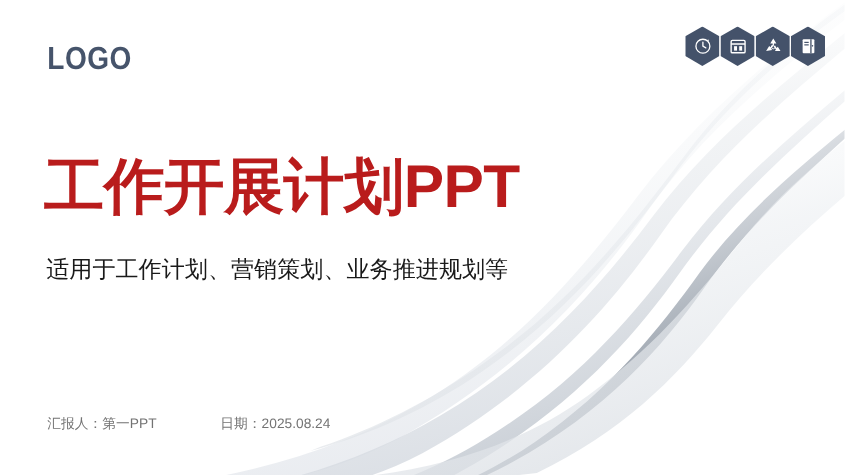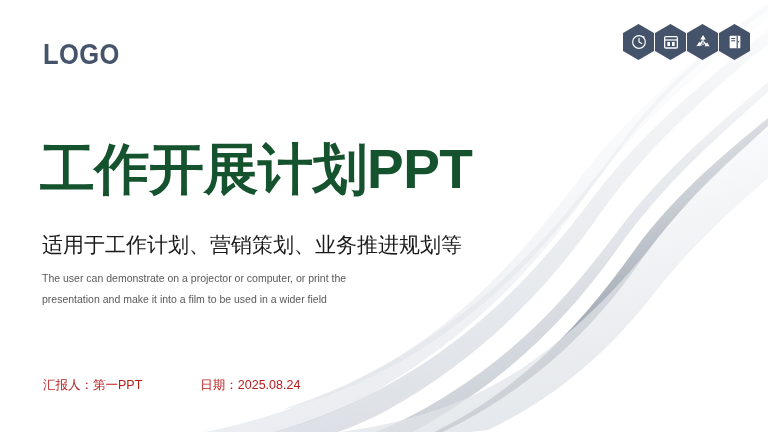--- a/index.html
+++ b/index.html
@@ -71,21 +71,21 @@
   }
 
   
   .title {
     position: absolute;
     left: 40px;
     top: 141px;
     font-size: 55px;
     line-height: 1.05;
     font-weight: bold;
-    color: #14532d;
+    color: #b91c1c;
     letter-spacing: -0.5px;
     white-space: nowrap;
   }
 
   
   .subtitle {
     position: absolute;
     left: 42px;
     top: 231px;
     font-size: 21px;
@@ -110,21 +110,21 @@
     white-space: nowrap;
   }
 
   
   .footer {
     position: absolute;
     left: 43px;
     top: 377px;
     display: flex;
     font-size: 12.5px;
-    color: #b91c1c;
+    color: #737373;
   }
   .footer .meta-presenter { margin-right: 58px; white-space: nowrap; }
   .footer .meta-date { white-space: nowrap; }
 </style>
 </head>
 <body>
 
 <div class="slide">
 
   <svg class="ribbon-art" viewBox="0 0 768 432">
@@ -227,23 +227,19 @@
         <circle cx="17.4" cy="11.5" r="1.1" fill="#44526a"></circle>
       </svg>
     </div>
 
   </div>
 
   <div class="title">工作开展计划PPT</div>
 
   <div class="subtitle">适用于工作计划、营销策划、业务推进规划等</div>
 
-  <div class="desc">
-    <span class="desc-line">The user can demonstrate on a projector or computer, or print the</span>
-    <span class="desc-line">presentation and make it into a film to be used in a wider field</span>
-  </div>
 
   <div class="footer">
     <span class="meta-presenter">汇报人：第一PPT</span>
     <span class="meta-date">日期：2025.08.24</span>
   </div>
 
 </div>
 
 </body></html>

